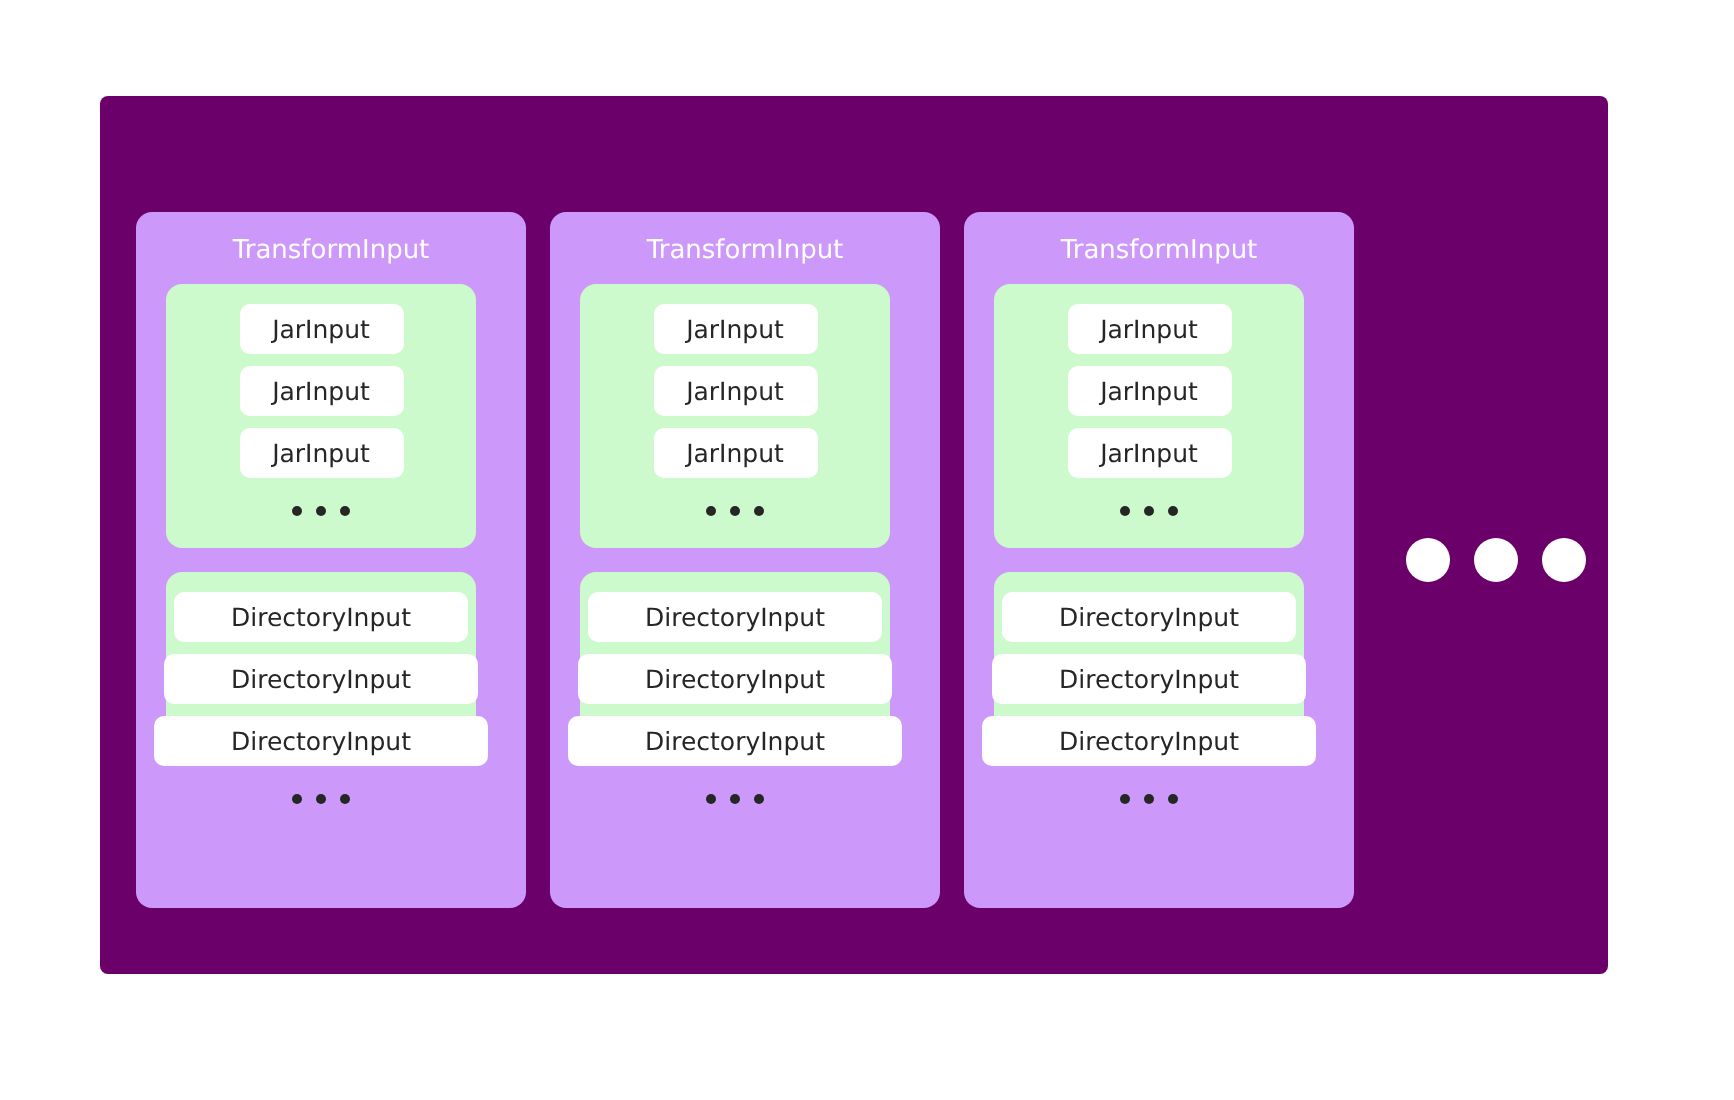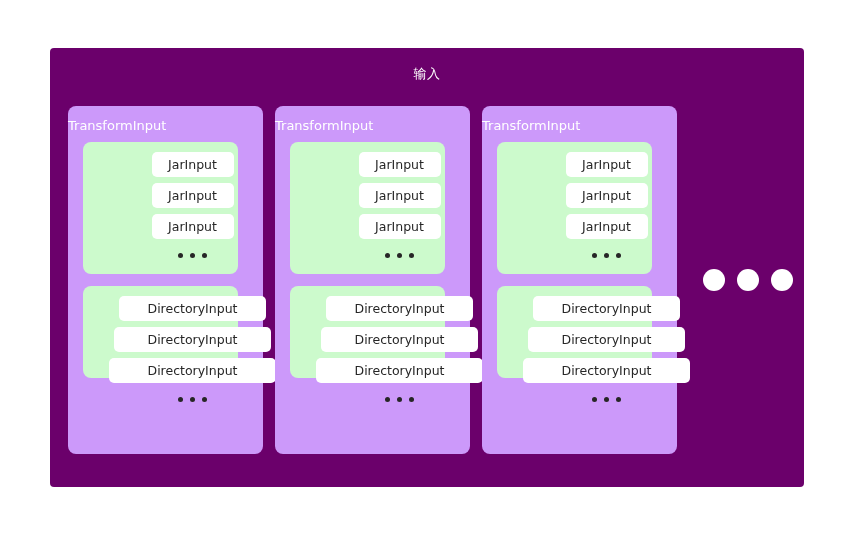--- a/index.html
+++ b/index.html
@@ -64,20 +64,21 @@
     position: relative;
     flex: 0 0 auto;
     margin-right: 12px;
   }
 
   .card-title {
     position: absolute;
     left: 0;
     top: 11px;
     width: 100%;
+    text-align: center;
     color: #ffffff;
     font-size: 13px;
     line-height: 17px;
   }
 
   .group-panel {
     position: absolute;
     background: #CCFACC;
     border-radius: 8px;
     box-sizing: border-box;
@@ -98,21 +99,20 @@
   }
 
   .pill-list {
     position: absolute;
     left: 0;
     top: 10px;
     width: 100%;
     display: flex;
     flex-direction: column;
     align-items: center;
-    padding-left: 32px;
   }
 
   .pill {
     background: #ffffff;
     border-radius: 5px;
     color: #262626;
     font-size: 12.5px;
     line-height: 15px;
     text-align: center;
     padding: 5px 0;
@@ -164,21 +164,20 @@
     background: #ffffff;
   }
 </style>
 </head>
 <body>
 
 <div class="canvas">
 
   <div class="outer-panel">
 
-    <div class="outer-title">输入</div>
 
     <div class="cards-row">
 
       <div class="transform-card">
         <div class="card-title">TransformInput</div>
 
         <div class="group-panel group-jar">
           <div class="pill-list">
             <div class="pill pill-0">JarInput</div>
             <div class="pill pill-1">JarInput</div>

